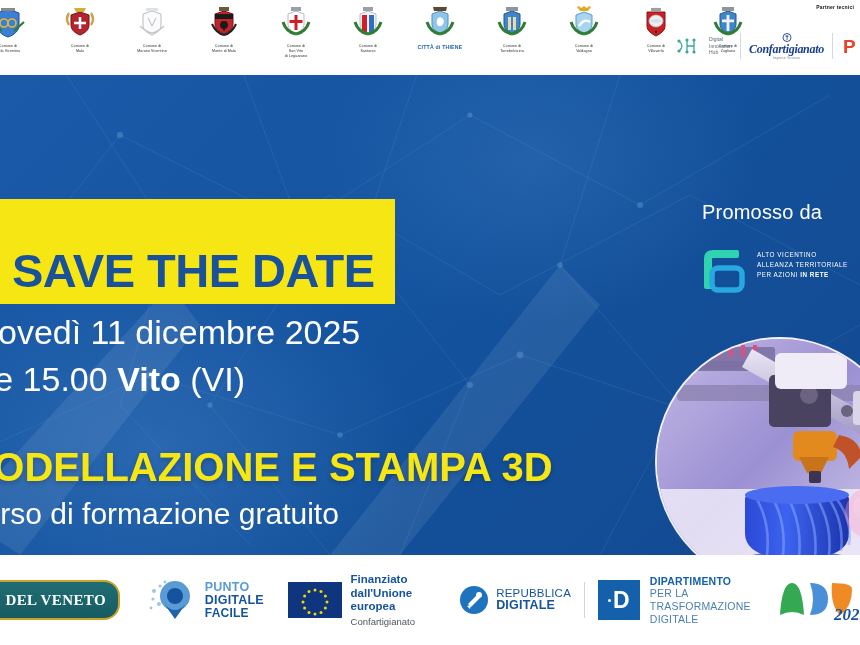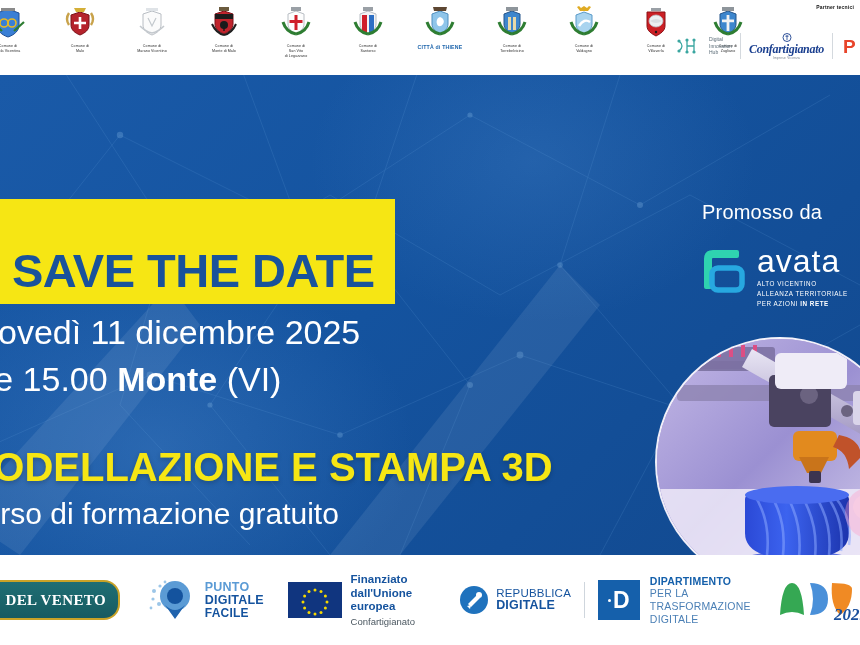--- a/index.html
+++ b/index.html
@@ -421,34 +421,33 @@
   </svg>
 
   <div class="ring"></div>
 
   <div class="save-band">
     <span>SAVE THE DATE</span>
   </div>
 
   <div class="date-line">Giovedì 11 dicembre 2025</div>
 
-  <div class="time-line"><span>ore 15.00 </span><b>Monte</b><span> (VI)</span></div>
+  <div class="time-line"><span>ore 15.00 </span><b>Vito</b><span> (VI)</span></div>
 
   <div class="course-title">MODELLAZIONE E STAMPA 3D</div>
   <div class="course-sub">Corso di formazione gratuito</div>
 
   <div class="promo-label">Promosso da</div>
 
   <div class="avata">
     <svg class="avata-mark" viewBox="0 0 50 52">
       <path d="M6 14 q0 -9 9 -9 h24 q2 0 2 2 v4 q0 2 -2 2 h-24 q-1 0 -1 1 v28 q0 2 -2 2 h-4 q-2 0 -2 -2 z" fill="#2fd3b0"></path>
       <rect x="14" y="23" width="30" height="22" rx="6" fill="none" stroke="#27a8e0" stroke-width="5.5"></rect>
     </svg>
     <div class="avata-text">
-      <div class="avata-word">avata</div>
       <div class="avata-tag">
         <div>ALTO VICENTINO</div>
         <div>ALLEANZA TERRITORIALE</div>
         <div><span>PER AZIONI </span><b>IN RETE</b></div>
       </div>
     </div>
   </div>
 
   <div class="photo">
     <svg viewBox="0 0 250 250">

